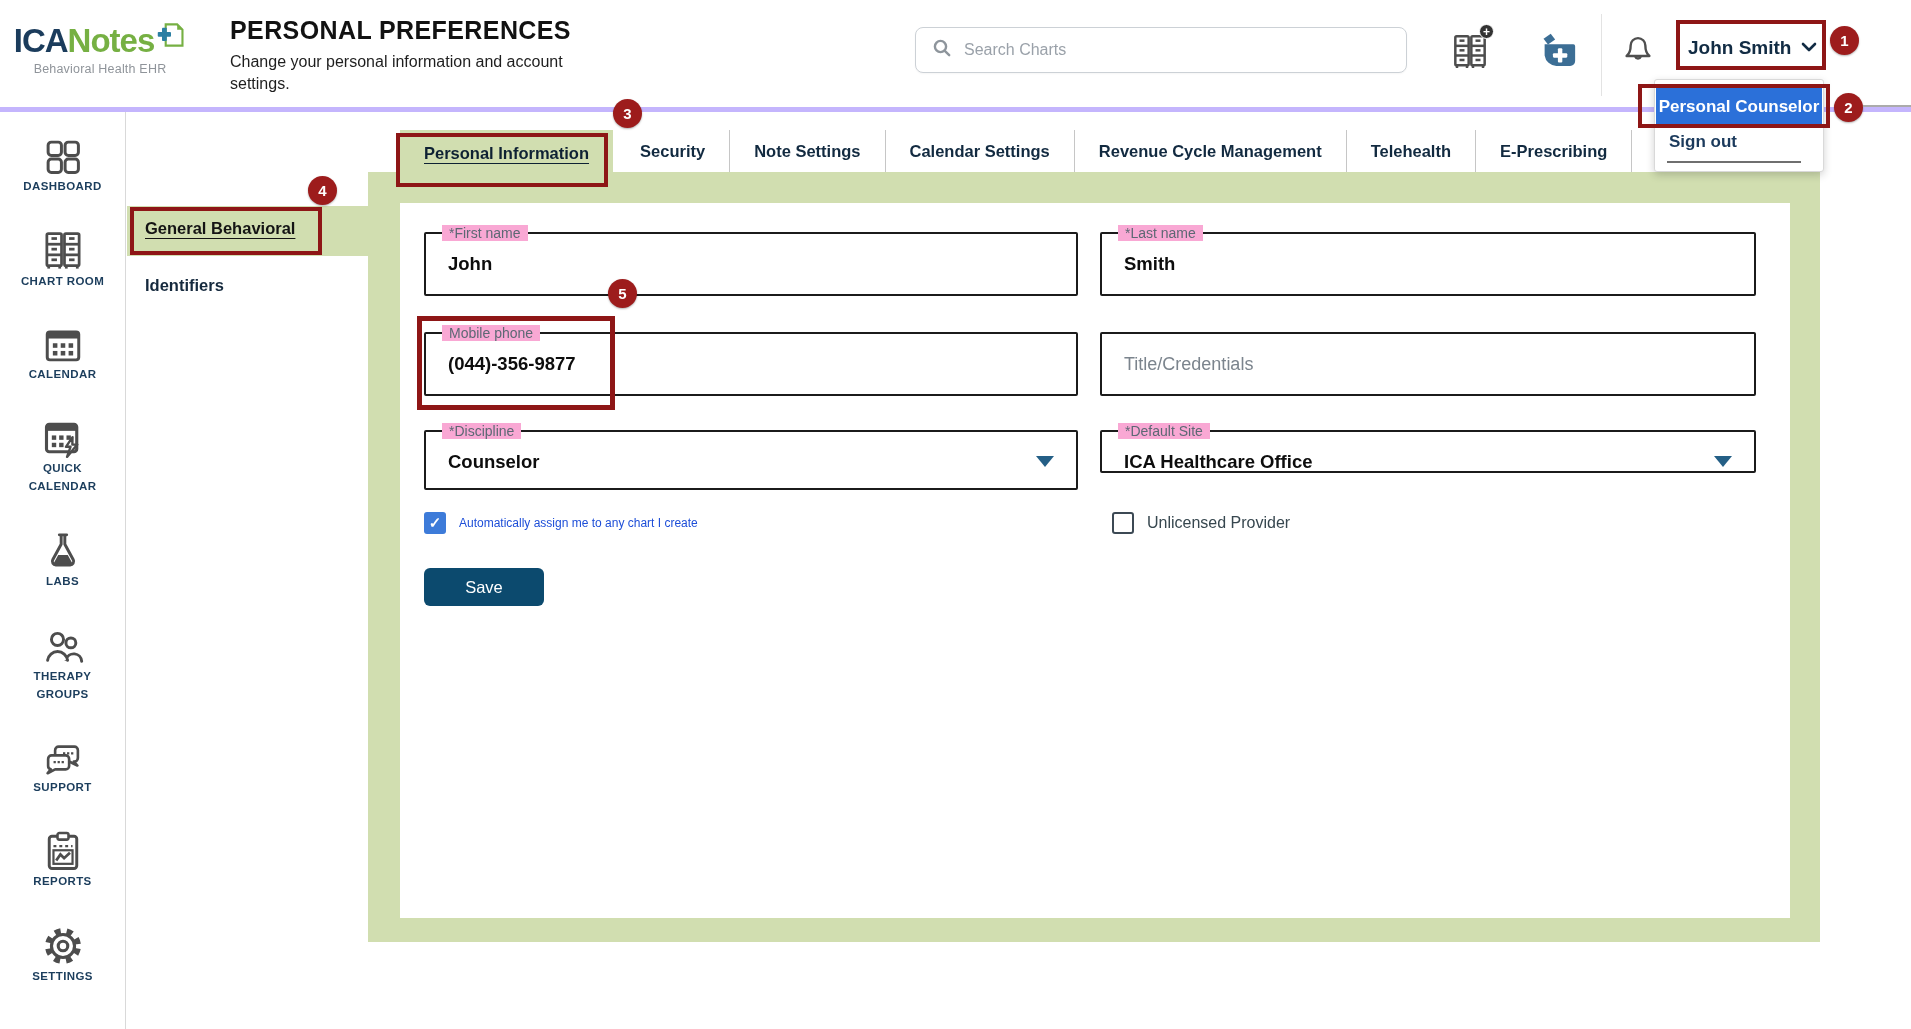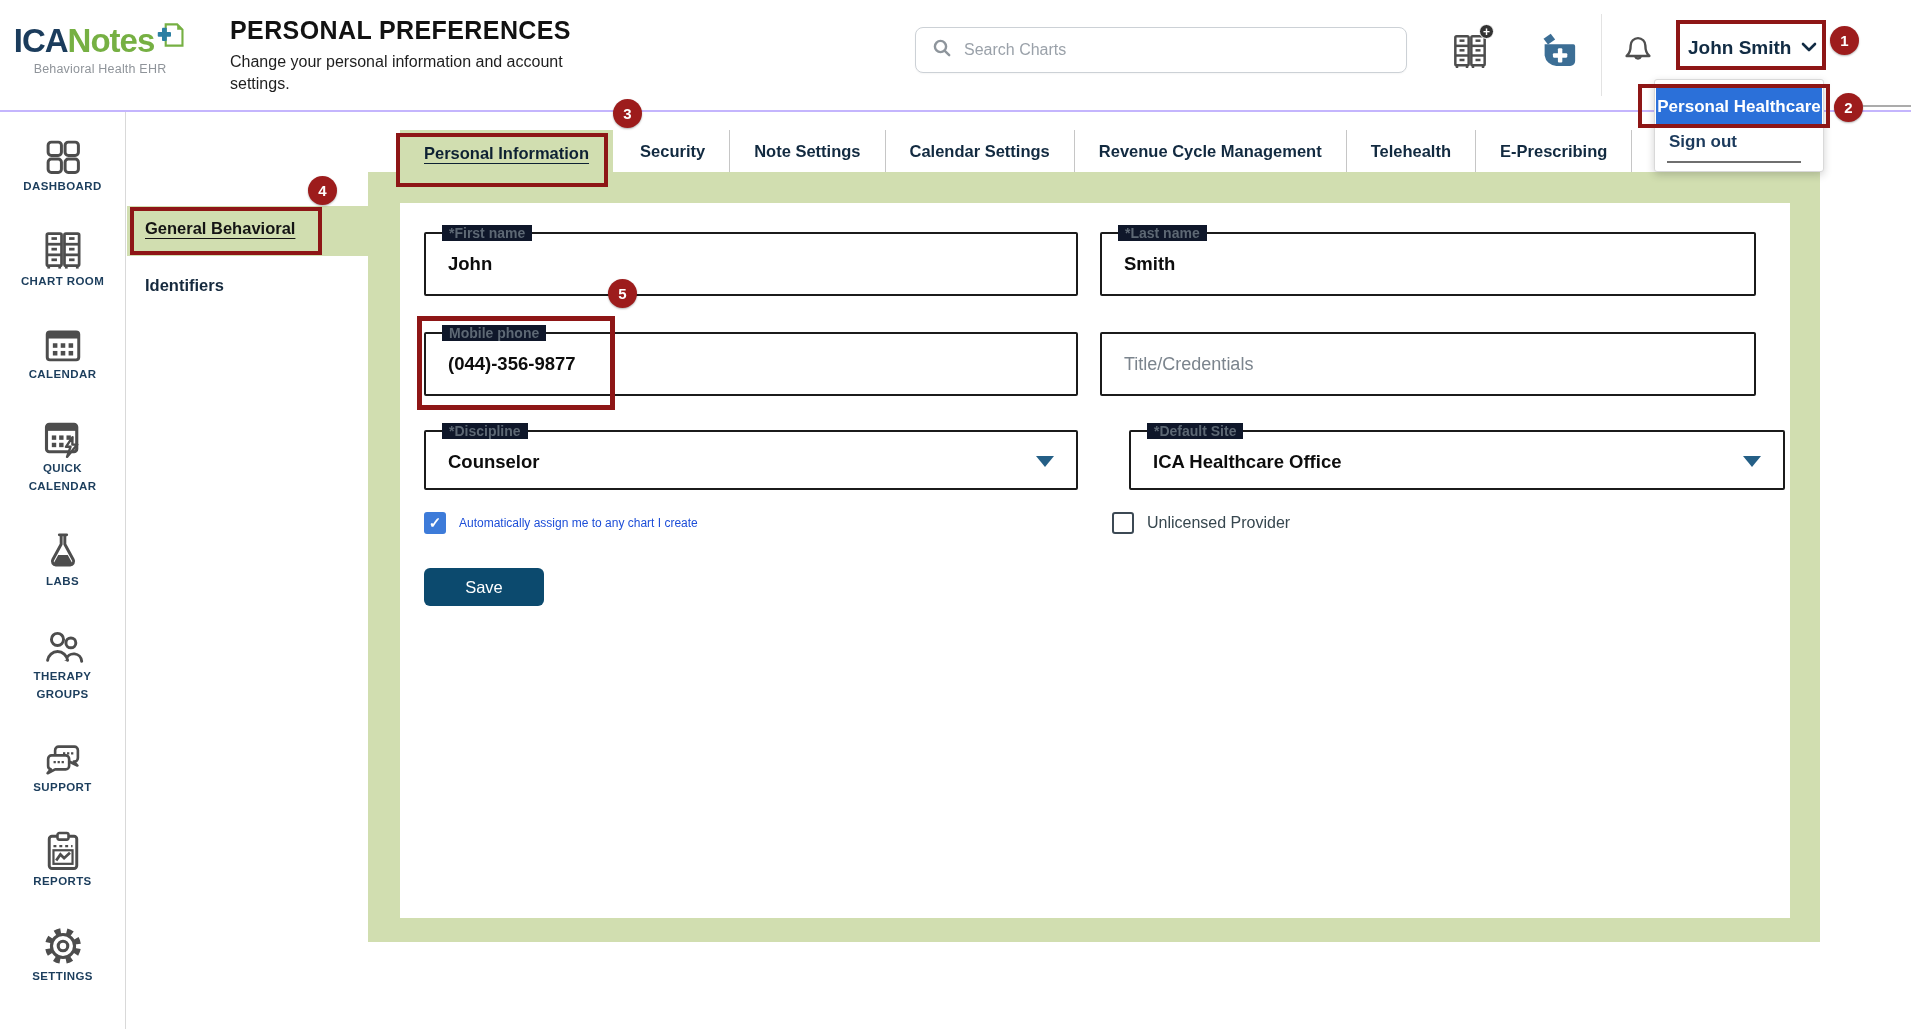--- a/index.html
+++ b/index.html
@@ -1,21 +1,21 @@
 <!DOCTYPE html>
 <html><head>
 <meta charset="utf-8">
 <style>
   * { margin:0; padding:0; box-sizing:border-box; }
   html,body { background:#fff; }
   body { font-family:"Liberation Sans", sans-serif; color:#16324c; }
   .stage { position:relative; width:1911px; height:1029px; overflow:hidden; background:#fff; }
 
   
-  .app-header { position:absolute; left:0; top:0; width:1911px; height:112px; background:#fff; border-bottom:2px solid #c4b5fd; z-index:20; }
+  .app-header { position:absolute; left:0; top:0; width:1911px; height:112px; background:#fff; border-bottom:5px solid #c4b5fd; z-index:20; }
   .logo { position:absolute; left:20px; top:22px; width:160px; text-align:center; }
   .logo-line { display:flex; align-items:center; justify-content:center; font-size:33px; font-weight:800; letter-spacing:-1px; }
   .logo-ica { color:#1b3c5c; }
   .logo-notes { color:#76b043; }
   .logo-doc { margin-left:2px; margin-top:-4px; }
   .logo-tag { font-size:12.5px; font-weight:400; color:#8f949a; margin-top:2px; letter-spacing:0.2px; }
 
   .page-head { position:absolute; left:230px; top:16px; }
   .page-title { font-size:25px; font-weight:800; color:#121212; letter-spacing:0.4px; }
   .page-sub { font-size:16px; color:#1e1e1e; width:360px; margin-top:6px; line-height:1.35; }
@@ -54,31 +54,31 @@
 
   
   .green-panel { position:absolute; left:368px; top:172px; width:1452px; height:770px; background:#d1deb0; z-index:1; }
   .tabbar { position:absolute; left:400px; top:130px; height:46px; display:flex; z-index:6; }
   .tab { height:42px; background:#fff; display:flex; align-items:center; padding:0 24px; font-size:16.5px; font-weight:700; color:#122a40; border-right:1px solid #c6c6c6; cursor:pointer; white-space:nowrap; }
   .tab.active { height:46px; background:#d1deb0; border-right:none; margin-right:3px; text-decoration:underline; text-underline-offset:4px; color:#0e2133; }
 
   
   .card { position:absolute; left:400px; top:203px; width:1390px; height:715px; background:#fff; z-index:3; }
   .field { position:absolute; border:2px solid #1b1b1b; border-radius:2px; background:#fff; cursor:text; }
-  .field-label { position:absolute; top:-9px; left:16px; background:#0f172a; padding:0 7px; font-size:14px; color:#5d6874; white-space:nowrap;font-weight:bold; }
+  .field-label { position:absolute; top:-9px; left:16px; background:#f9a8d4; padding:0 7px; font-size:14px; color:#5d6874; white-space:nowrap; }
   .field-value { position:absolute; left:22px; top:19px; font-size:18.5px; font-weight:700; color:#0d0d0d; white-space:nowrap; }
   .field-placeholder { position:absolute; left:22px; top:20px; font-size:18px; color:#7b848d; white-space:nowrap; }
   .select-caret { position:absolute; right:22px; top:24px; width:0; height:0; border-left:9px solid transparent; border-right:9px solid transparent; border-top:11px solid #245f86; }
 
   .f-first  { left:24px;  top:29px;  width:654px; height:64px; }
   .f-last   { left:700px; top:29px;  width:656px; height:64px; }
   .f-mobile { left:24px;  top:129px; width:654px; height:64px; }
   .f-title  { left:700px; top:129px; width:656px; height:64px; }
   .f-disc   { left:24px;  top:227px; width:654px; height:60px; }
-  .f-site   { left:700px; top:227px; width:656px; height:60px;margin-left:29px; }
+  .f-site   { left:700px; top:227px; width:656px; height:43px; }
 
   .check-row { position:absolute; display:flex; align-items:center; gap:13px; cursor:pointer; }
   .cr-left  { left:24px;  top:309px; }
   .cr-right { left:712px; top:309px; }
   .checkbox { width:22px; height:22px; border-radius:3px; flex:0 0 auto; }
   .checkbox.checked { background:#3d7bd9; color:#fff; font-size:15px; font-weight:700; text-align:center; line-height:22px; }
   .checkbox.unchecked { background:#fff; border:2px solid #3c4954; }
   .check-label-main { font-size:12px; color:#1d4ed8; }
   .check-label-sub  { font-size:16px; color:#37474f; }
 
@@ -389,21 +389,21 @@
 
     <div class="check-row cr-right">
       <span class="checkbox unchecked"></span>
       <span class="check-label-sub">Unlicensed Provider</span>
     </div>
 
     <button class="save-btn">Save</button>
   </div>
 
   <div class="user-menu">
-    <div class="menu-item-active">Personal Healthcare</div>
+    <div class="menu-item-active">Personal Counselor</div>
     <div class="menu-item">Sign out</div>
     <div class="menu-divider"></div>
   </div>
 
   <div class="anno-box b1"></div>
   <div class="anno-circle c1">1</div>
 
   <div class="anno-box b2"></div>
   <div class="anno-circle c2">2</div>
   <div class="anno-line"></div>

